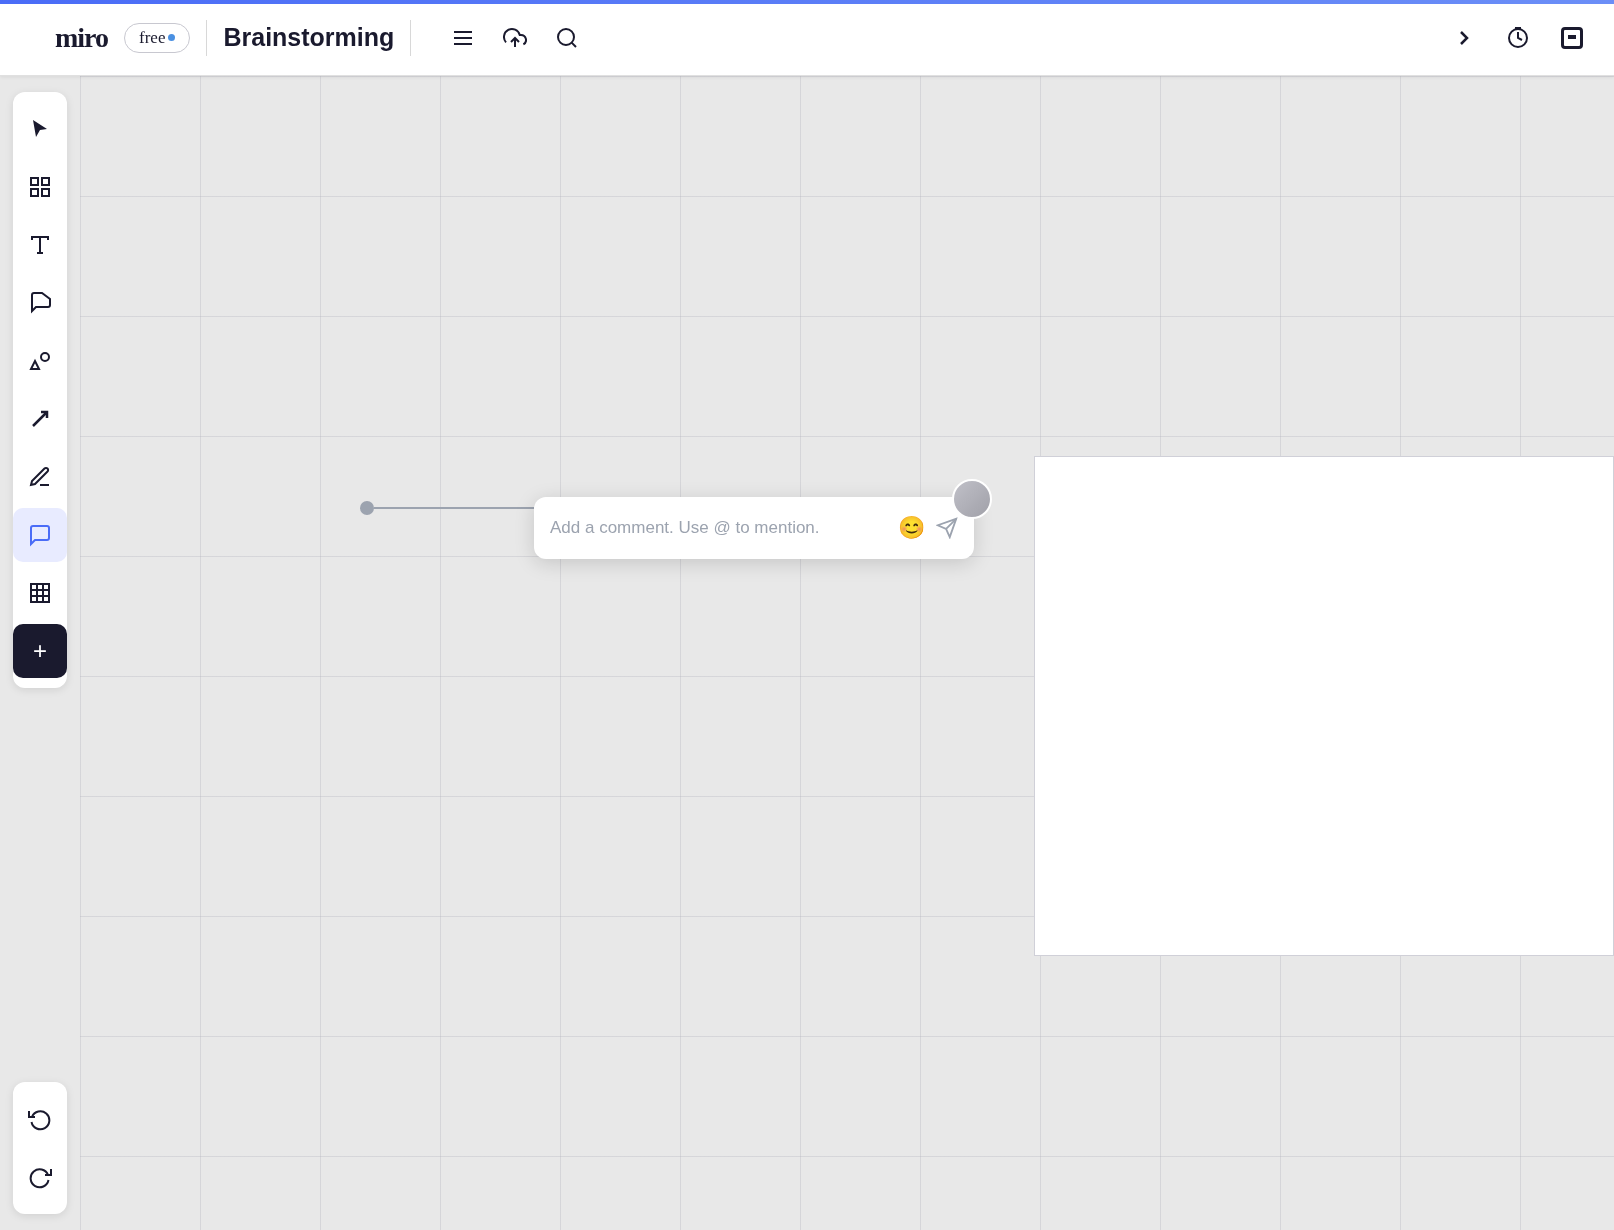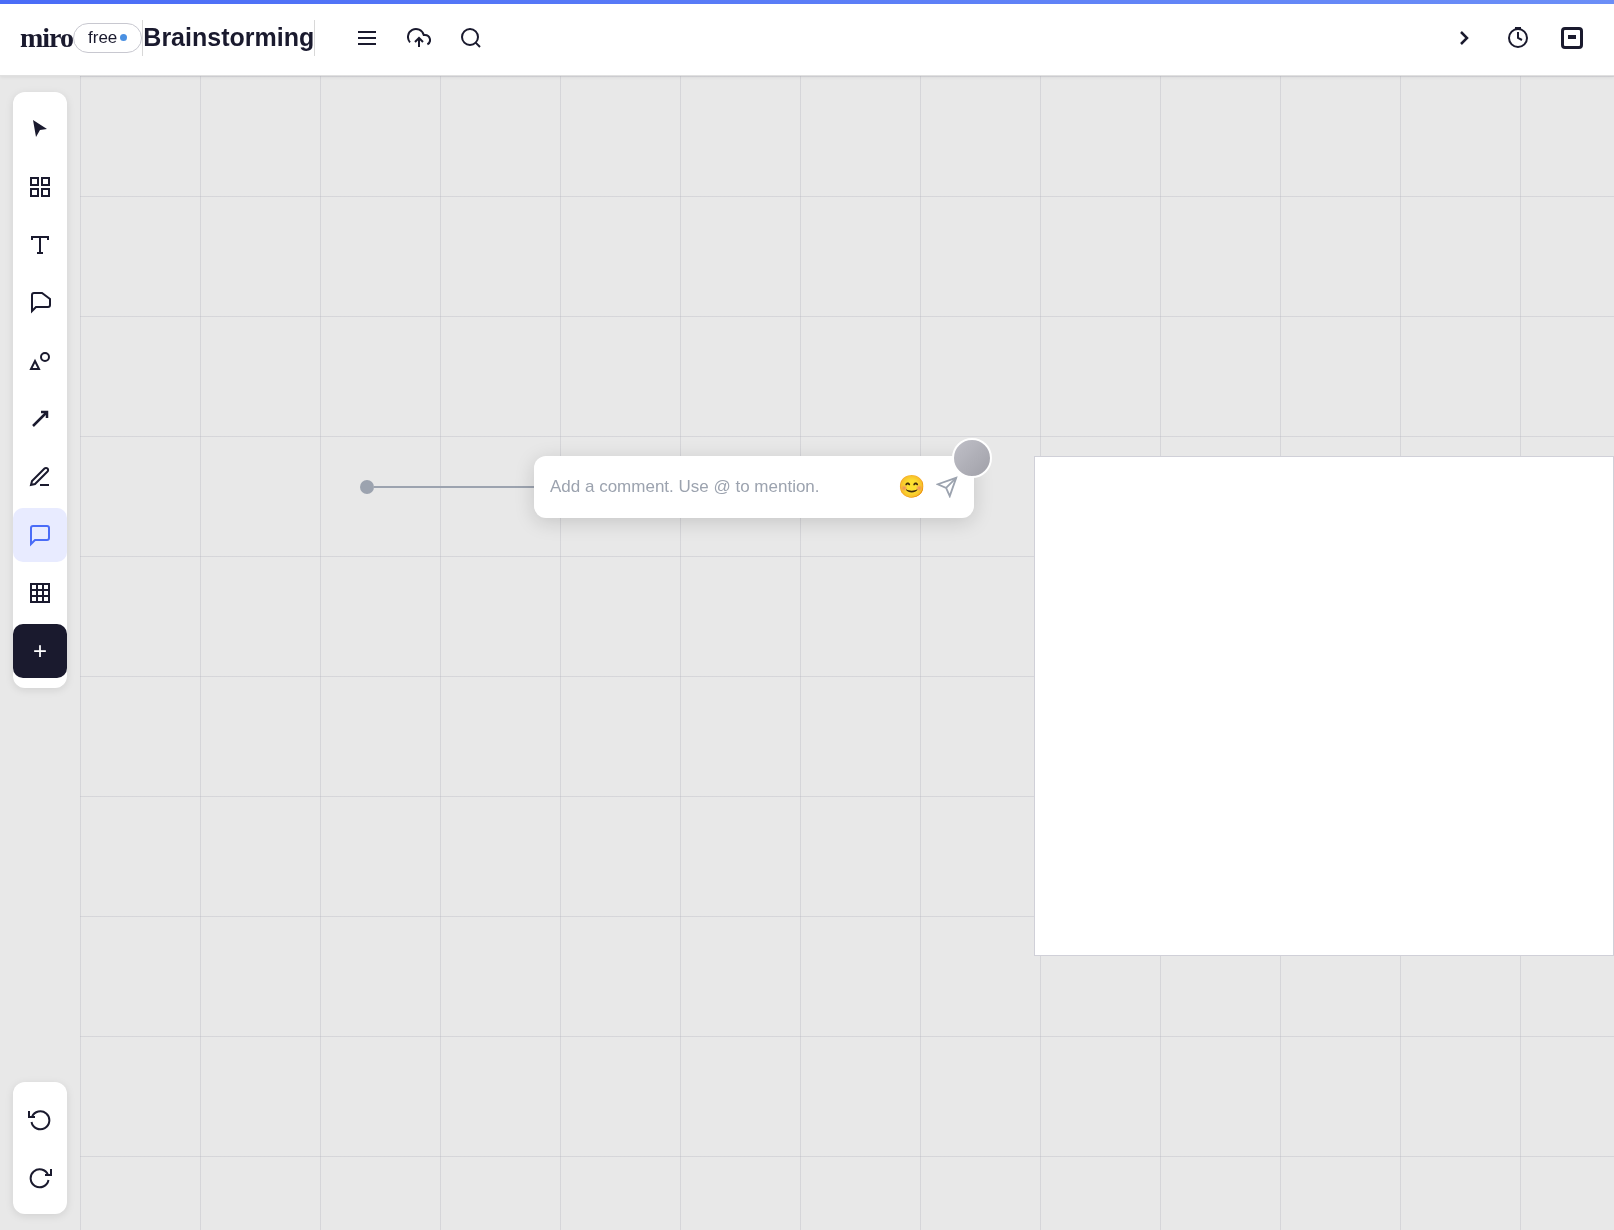--- a/index.html
+++ b/index.html
@@ -6,30 +6,30 @@
     body { font-family: -apple-system, BlinkMacSystemFont, 'Segoe UI', sans-serif; background: #e8e8e8; overflow: hidden; }
 
     
     #topbar {
       position: fixed; top: 0; left: 0; right: 0; height: 76px;
       background: #fff; border-bottom: 1px solid #e0e0e0;
       display: flex; align-items: center; z-index: 100;
       box-shadow: 0 1px 4px rgba(0,0,0,0.08);
     }
     #topbar-left {
-      display: flex; align-items: center; padding: 0 20px; 
+      display: flex; align-items: center; padding: 0 20px; gap: 16px; margin-left: 35px;
     }
     .miro-logo {
       font-size: 28px; font-weight: 900; color: #1a1a2e; letter-spacing: -1px;
       font-family: Georgia, serif;
     }
     .free-badge {
       background: #fff; border: 1.5px solid #c8c8d0; border-radius: 20px;
       padding: 4px 14px; font-size: 17px; font-weight: 500; color: #1a1a2e;
-      display: flex; align-items: center; gap: 3px;
+      display: flex; align-items: center; gap: 3px; font-family: Liberation Serif, serif;
     }
     .free-badge .dot { width: 7px; height: 7px; background: #4a90e2; border-radius: 50%; display: inline-block; }
     .divider-v { width: 1px; height: 36px; background: #d8d8d8; }
     .board-name {
       font-size: 25px; font-weight: 600; color: #1a1a2e;
     }
     #topbar-center {
       display: flex; align-items: center; gap: 8px; margin-left: 10px;
     }
     .topbar-icon-btn {
@@ -306,21 +306,21 @@
 </div>
 
 <div id="canvas">
   <div class="grid-bg"></div>
 
   <div class="canvas-card"></div>
 
   <div class="comment-thread">
     <div class="comment-dot"></div>
     <div class="comment-line"></div>
-    <div style="position:relative;">
+    <div style="position:relative;margin-top:41px;">
       <div class="comment-box">
         <input class="comment-input" type="text" placeholder="Add a comment. Use @ to mention." style="">
         <button class="comment-emoji-btn">
           <span>😊</span>
         </button>
         <button class="comment-send-btn">
           <svg width="22" height="22" viewBox="0 0 24 24" fill="none" stroke="#9ca3af" stroke-width="2">
             <line x1="22" y1="2" x2="11" y2="13"></line>
               <polygon points="22 2 15 22 11 13 2 9 22 2"></polygon>
           </svg>

